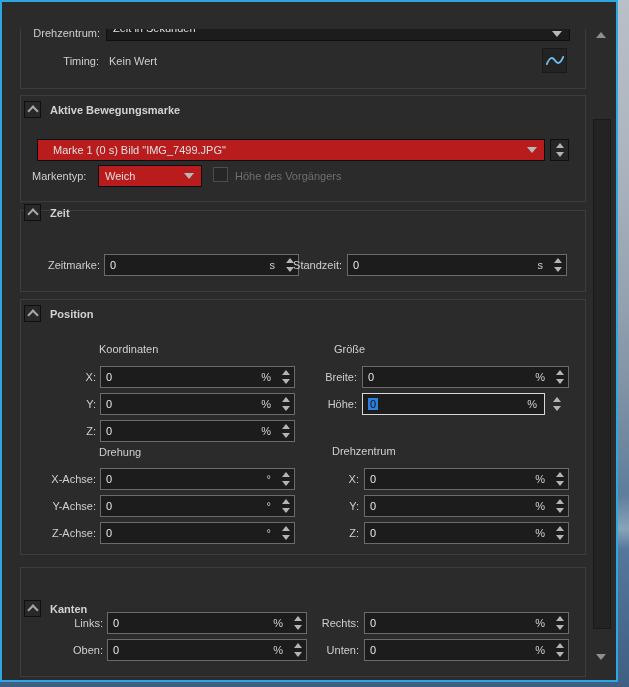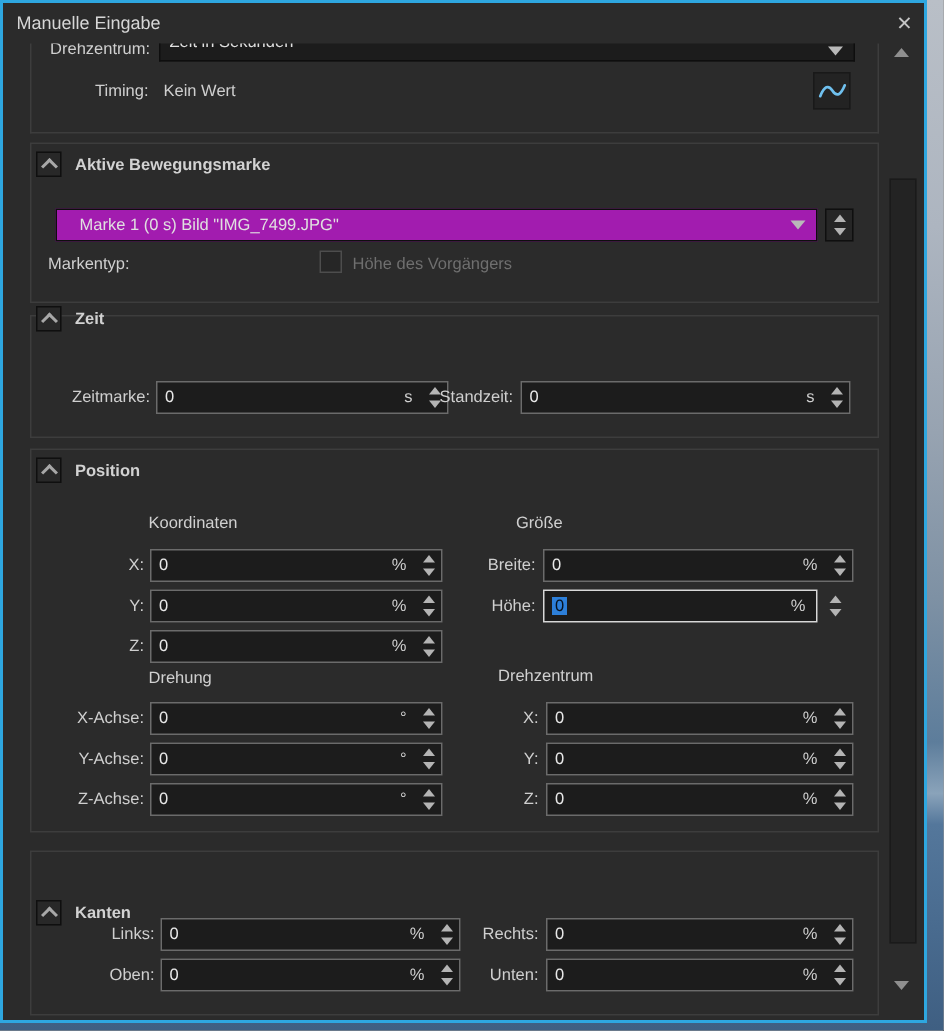--- a/index.html
+++ b/index.html
@@ -27,21 +27,21 @@
   .dim{color:#6f6f6f;}
   .sf{position:absolute;height:22px;box-sizing:border-box;background:#1c1c1c;border:1px solid #6b6b6b;
     display:flex;align-items:center;font-size:11px;color:#e8e8e8;}
   .sf .v{flex:1;padding-left:5px;white-space:nowrap;overflow:hidden;}
   .sf .u{color:#cfcfcf;margin-right:7px;}
   .sf .sp{width:16px;align-self:stretch;display:flex;flex-direction:column;align-items:center;justify-content:center;gap:4px;}
   .sf.focused{border-color:#d8d8d8;}
   .sel{background:#2d7fd9;color:#06121f;padding:0 2px;}
   .tu{width:0;height:0;border-left:4px solid transparent;border-right:4px solid transparent;border-bottom:5px solid #b4b4b4;}
   .td{width:0;height:0;border-left:4px solid transparent;border-right:4px solid transparent;border-top:5px solid #b4b4b4;}
-  .combo{position:absolute;height:22px;box-sizing:border-box;background:#a21caf;border:1px solid #0e0e0e;
+  .combo{position:absolute;height:22px;box-sizing:border-box;background:#b91c1c;border:1px solid #0e0e0e;
     display:flex;align-items:center;font-size:11px;color:#e0e0e0;}
   .combo .cv{flex:1;padding-left:6px;white-space:nowrap;overflow:hidden;}
   .combo .ca{margin-right:7px;width:0;height:0;border-left:5px solid transparent;border-right:5px solid transparent;border-top:6px solid #b9b9b9;}
   .spbox{position:absolute;width:19px;height:22px;box-sizing:border-box;background:#262626;border:1px solid #0f0f0f;
     display:flex;flex-direction:column;align-items:center;justify-content:center;gap:4px;}
   .spplain{position:absolute;width:16px;height:22px;display:flex;flex-direction:column;align-items:center;justify-content:center;gap:4px;}
   .clipLbl{position:absolute;left:28px;top:27px;width:70px;height:10px;overflow:hidden;text-align:right;}
   .clipLbl span{position:relative;top:-6px;font-size:11px;color:#cfcfcf;}
   .clipCombo{position:absolute;left:104px;top:27px;width:464px;height:12px;box-sizing:border-box;
     background:#1c1c1c;border:1px solid #0e0e0e;border-top:none;overflow:hidden;}
@@ -52,26 +52,20 @@
   .cb{position:absolute;width:15px;height:15px;box-sizing:border-box;background:#262626;border:1px solid #4d4d4d;}
   .sbup{position:absolute;left:594px;top:30px;width:0;height:0;border-left:5px solid transparent;border-right:5px solid transparent;border-bottom:6px solid #8f8f8f;}
   .sbdown{position:absolute;left:594px;top:652px;width:0;height:0;border-left:5px solid transparent;border-right:5px solid transparent;border-top:6px solid #8f8f8f;}
   .thumb{position:absolute;left:591px;top:117px;width:18px;height:510px;background:#232323;border:1px solid #1a1a1a;box-sizing:border-box;}
 </style>
 </head>
 <body>
 
 <div class="dialog">
 
-  <div class="tbar">
-    <div class="ttl">Manuelle Eingabe</div>
-    <div class="xbtn">
-      <span>✕</span>
-    </div>
-  </div>
 
   <div class="grp noTop" style="top:27px;height:60px;"></div>
   <div class="clipLbl">
     <span>Drehzentrum:</span>
   </div>
   <div class="clipCombo">
     <span class="cv">Zeit in Sekunden</span>
     <span class="ca"></span>
   </div>
   <div class="lbl" style="left:40px;top:53px;width:57px;">Timing:</div>
@@ -91,20 +85,24 @@
   </div>
   <div class="combo" style="left:35px;top:137px;width:508px;">
     <span class="cv" style="padding-left:15px;">Marke 1 (0 s) Bild "IMG_7499.JPG"</span>
     <span class="ca"></span>
   </div>
   <div class="spbox" style="left:548px;top:137px;">
     <i class="tu"></i>
     <i class="td"></i>
   </div>
   <div class="plain" style="left:30px;top:168px;">Markentyp:</div>
+  <div class="combo" style="left:96px;top:163px;width:104px;">
+    <span class="cv">Weich</span>
+    <span class="ca"></span>
+  </div>
   <div class="cb" style="left:211px;top:165px;"></div>
   <div class="plain dim" style="left:233px;top:168px;">Höhe des Vorgängers</div>
 
   <div class="grp" style="top:208px;height:82px;"></div>
   <div class="ghead" style="left:22px;top:202px;">
     <span class="cbtn">
         <i class="chev"></i>
       </span>
     <span class="gtitle">Zeit</span>
   </div>
@@ -128,21 +126,21 @@
   </div>
 
   <div class="grp" style="top:297px;height:256px;"></div>
   <div class="ghead" style="left:22px;top:303px;">
     <span class="cbtn">
         <i class="chev"></i>
       </span>
     <span class="gtitle">Position</span>
   </div>
   <div class="sub" style="left:97px;top:341px;">Koordinaten</div>
-  <div class="sub" style="left:332px;top:341px;margin-left:10px;">Größe</div>
+  <div class="sub" style="left:332px;top:341px;">Größe</div>
 
   <div class="lbl" style="left:38px;top:369px;width:56px;">X:</div>
   <div class="sf" style="left:98px;top:364px;width:195px;">
     <span class="v">0</span>
     <span class="u">%</span>
     <span class="sp">
         <i class="tu"></i>
         <i class="td"></i>
       </span>
   </div>

